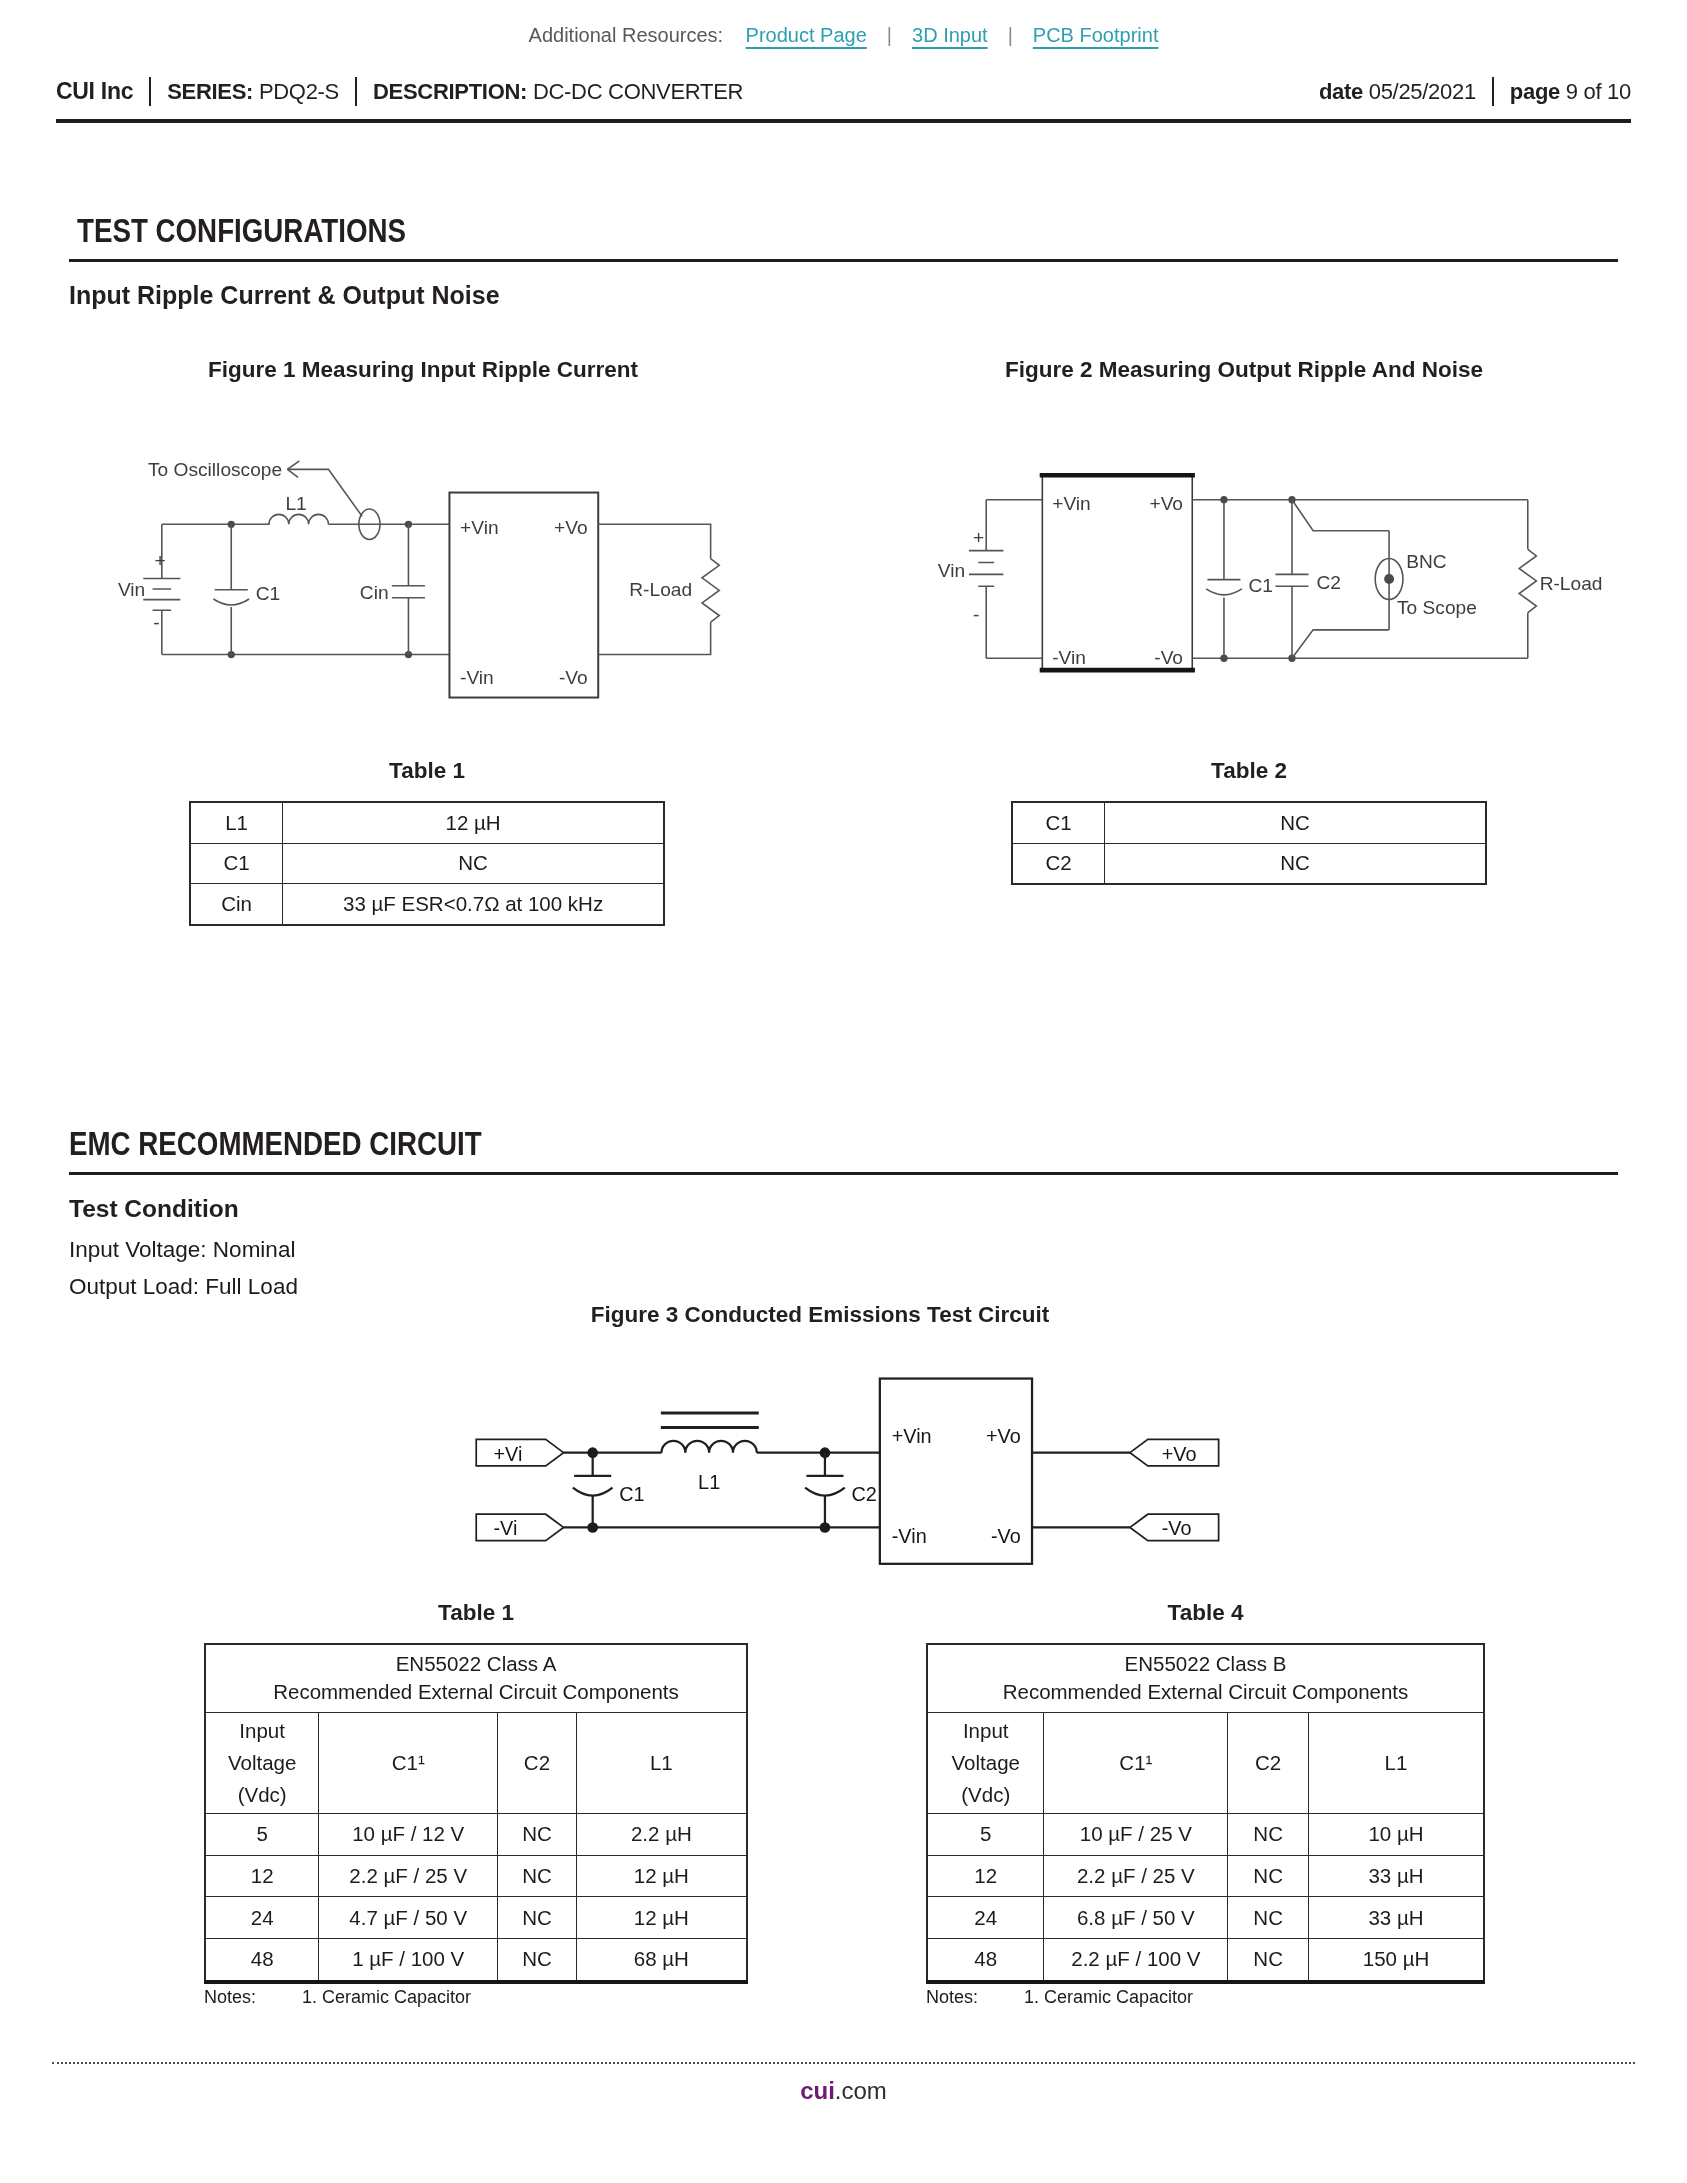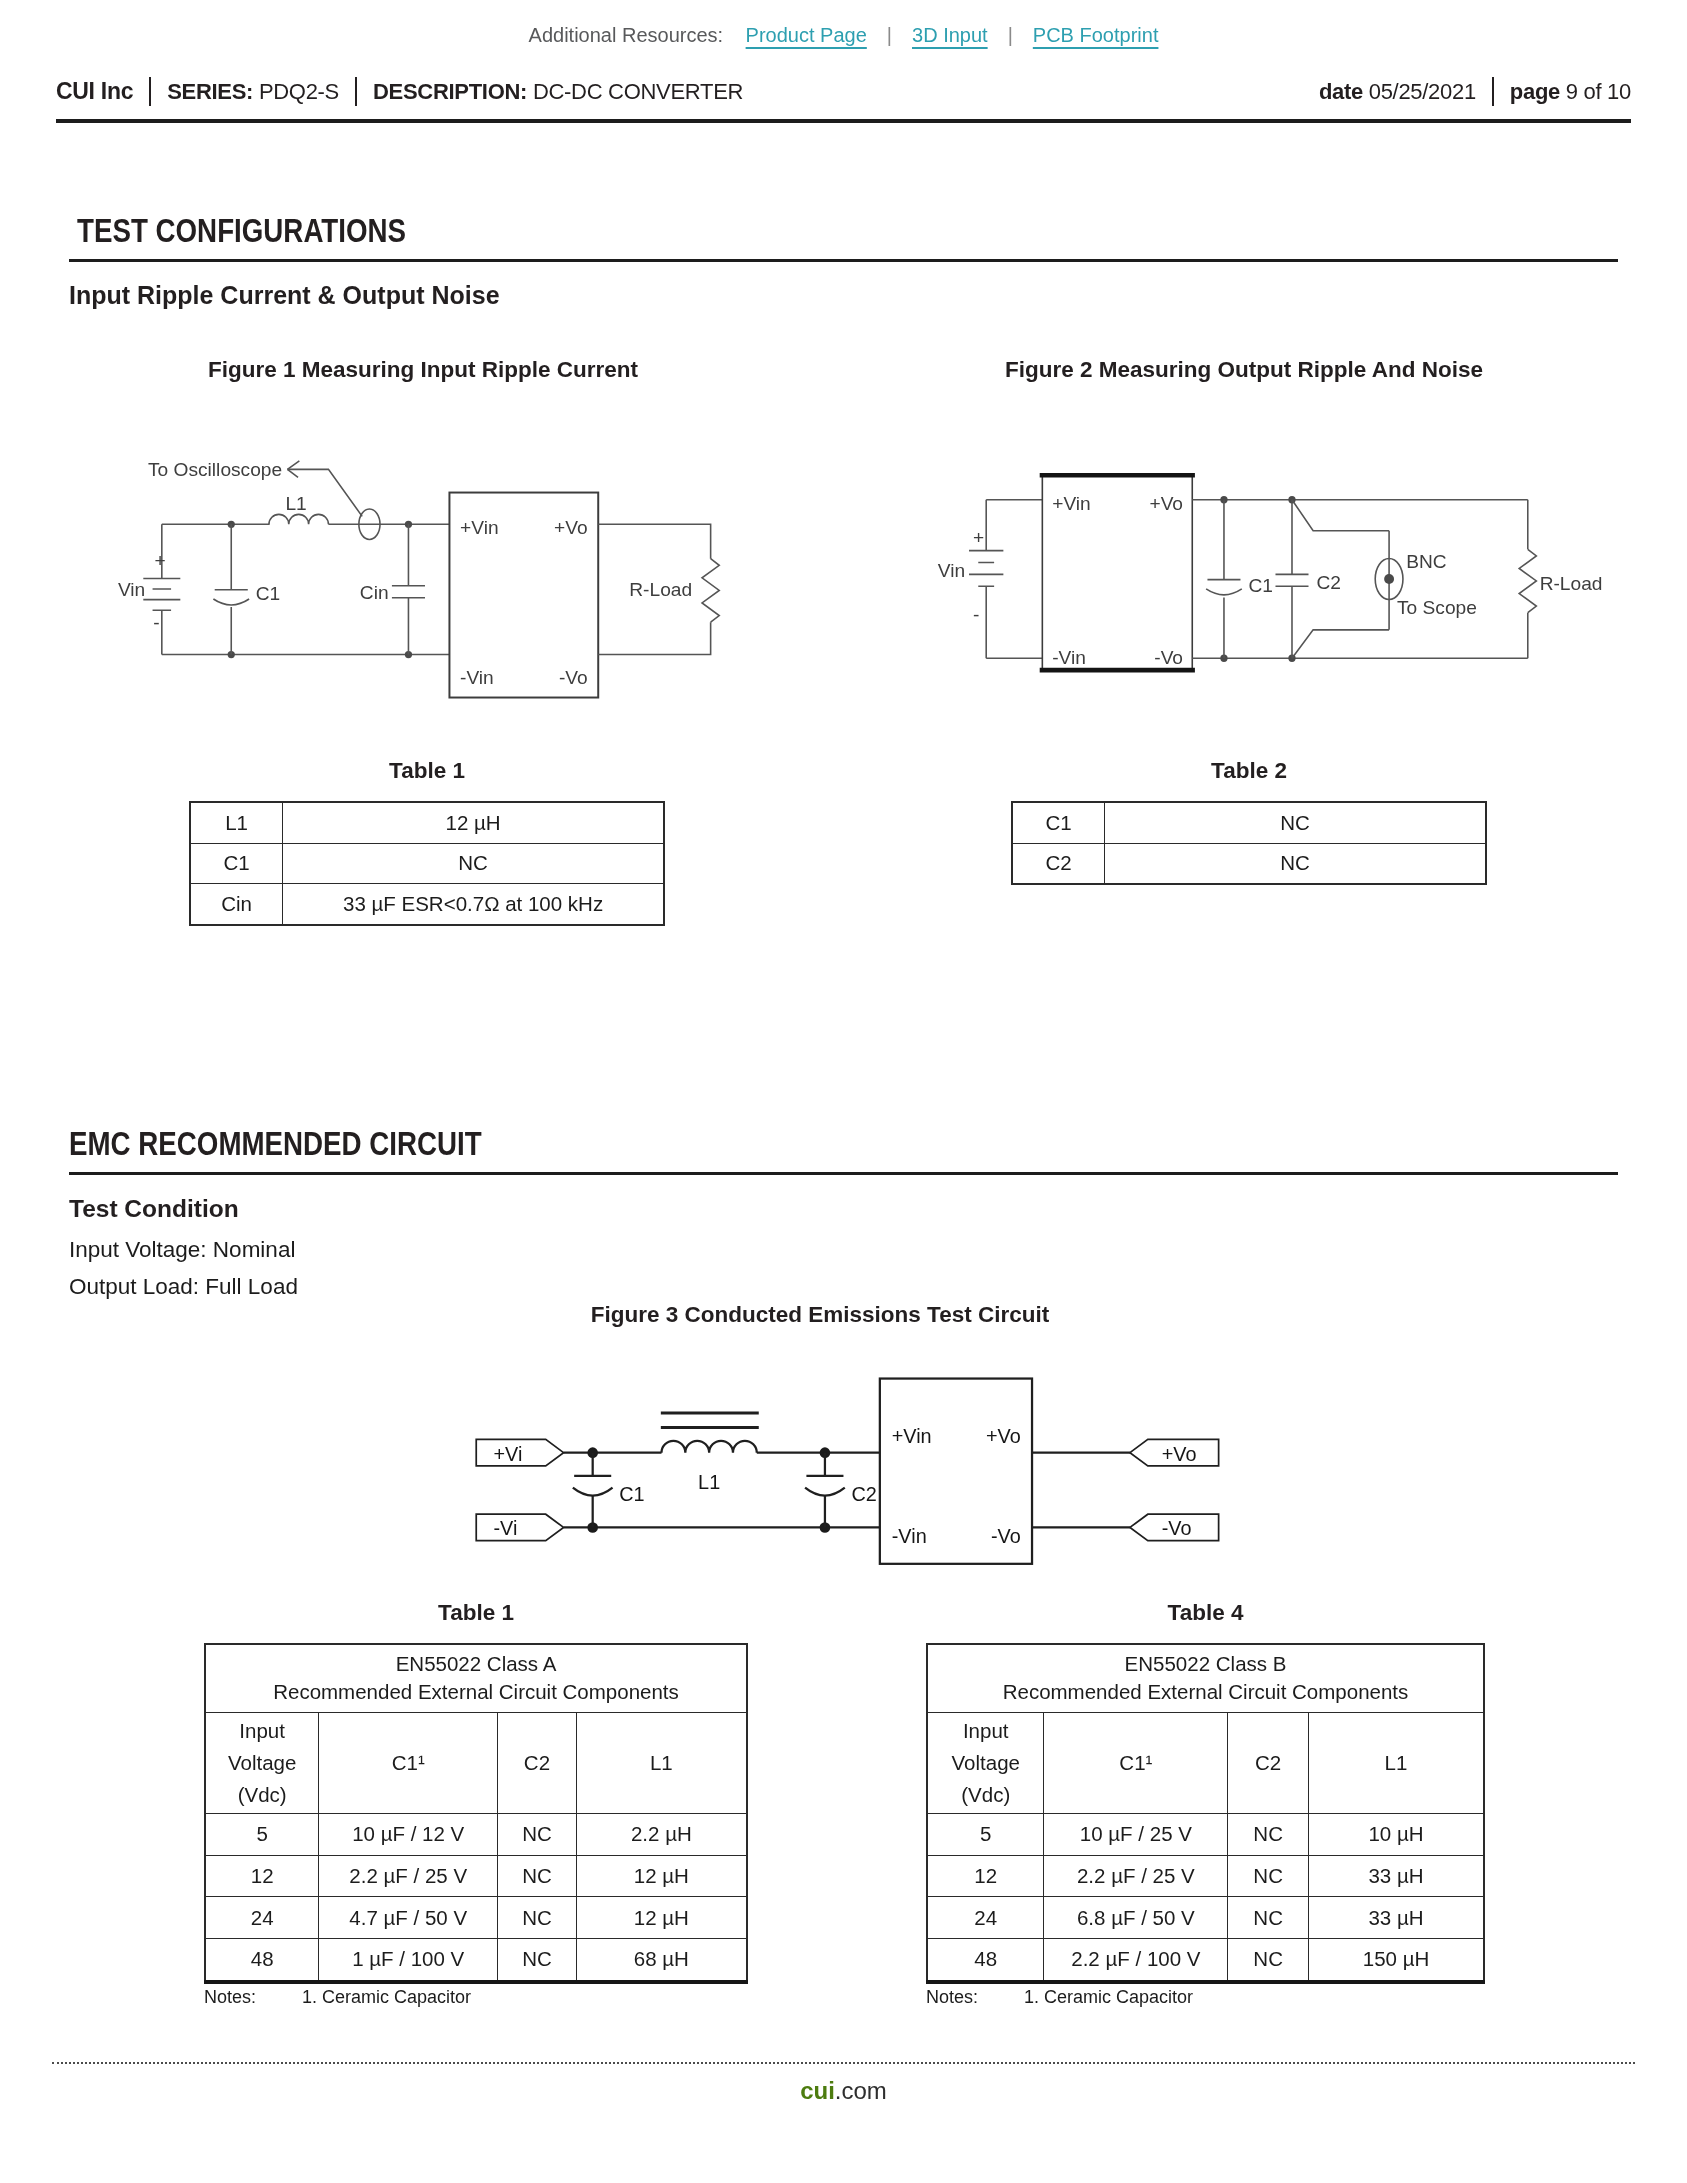--- a/index.html
+++ b/index.html
@@ -73,21 +73,21 @@
   .tbl34 .cap td{height:64px;font-size:20.5px;line-height:28px;}
   .tbl34 .colhdr td{height:98px;font-size:20.5px;line-height:32px;}
   .tbl34 .data td{height:38px;}
 
   .note{top:1987px;font-size:18px;color:#1c1c1c;}
   #note3{left:204px;} #note4{left:926px;}
   .note .nl{display:inline-block;width:93px;}
 
   #dotline{top:2062px;left:52px;right:52px;border-top:2.6px dotted #4c4c4c;height:0;}
   #site{top:2077px;left:0;width:100%;text-align:center;font-size:24px;color:#2e2e2e;}
-  #site .b{font-weight:800;color:#4d7c0f;}
+  #site .b{font-weight:800;color:#701a75;}
 </style>
 </head>
 <body>
 
 <div class="page">
 
   <div class="abs top-links">
     <span class="lbl">Additional Resources:</span><a>Product Page</a><span class="pipe">|</span><a>3D Input</a><span class="pipe">|</span><a>PCB Footprint</a>
   </div>
 

